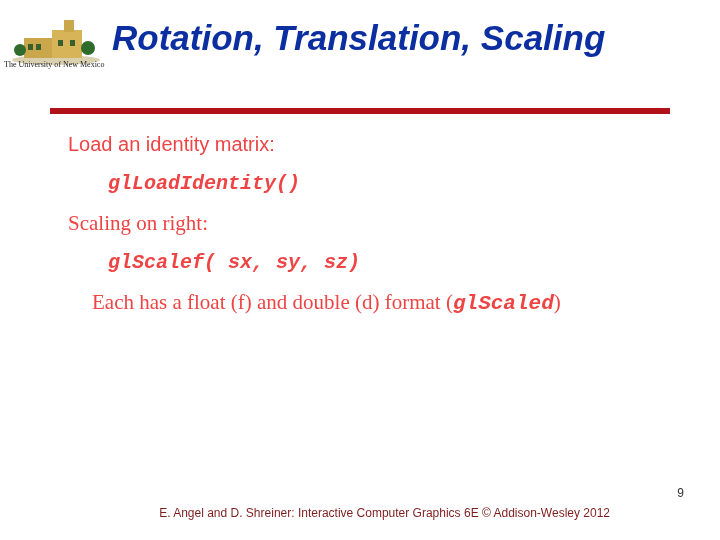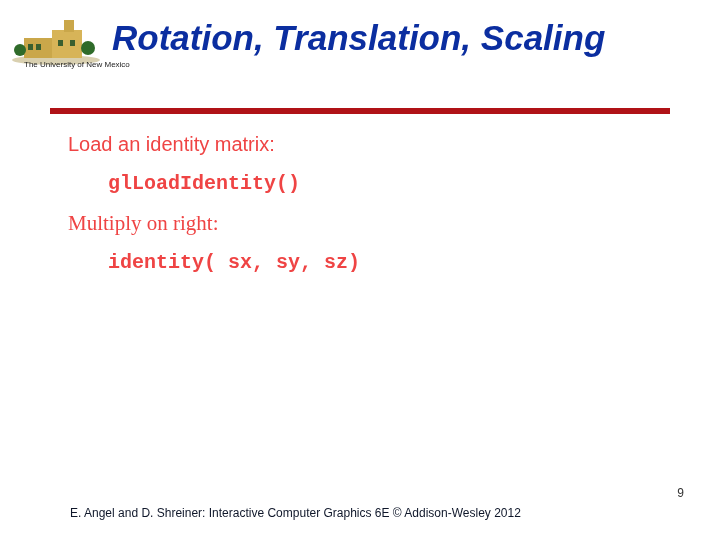--- a/index.html
+++ b/index.html
@@ -20,23 +20,23 @@
   .logo {
     position: absolute;
     left: 10px;
     top: 8px;
     width: 92px;
     height: 72px;
   }
   .logo svg { width: 92px; height: 58px; }
   .univ {
     position: absolute;
-    left: 24px;
+    left: 4px;
     top: 60px;
-    font-family: Liberation Sans, sans-serif;
+    font-family: Liberation Serif, serif;
     font-size: 8px;
     color: #222;
   }
   .title {
     position: absolute;
     left: 112px;
     top: 18px;
     font-size: 35px;
     font-weight: bold;
     color: #0b2ea0;
@@ -56,29 +56,29 @@
     left: 68px;
     top: 132px;
     right: 30px;
     font-size: 20px;
     color: #ef4444;
     line-height: 1.25;
   }
   .row { margin-bottom: 14px; }
   .indent1 { margin-left: 40px; }
   .serif { font-family: "Times New Roman", Times, serif; font-size: 21px; }
-  .mono { font-family: "Courier New", Courier, monospace; font-weight: bold; }
+  .mono { font-family: "Courier New", Courier, monospace; font-weight: bold; font-style: italic; }
   .footer {
     position: absolute;
     left: 70px;
     bottom: 18px;
     width: 540px;
     font-size: 12px;
-    color: #0f172a;
-    text-align: left;
+    color: #7f1d1d;
+    text-align: right;
     line-height: 1.3;
   }
   .pagenum {
     position: absolute;
     right: 36px;
     bottom: 40px;
     font-size: 12px;
     color: #333;
   }
 </style>
@@ -105,26 +105,29 @@
 
   <div class="title">Rotation, Translation, Scaling</div>
   <div class="underline"></div>
 
   <div class="body">
 
     <div class="row">Load an identity matrix:</div>
 
     <div class="row indent1 mono">glLoadIdentity()</div>
 
-    <div class="row serif">Multiply on right:</div>
+    <div class="row serif">Scaling on right:</div>
 
 
 
 
-    <div class="row indent1 mono">identity( sx, sy, sz)</div>
+    <div class="row indent1 mono">glScalef( sx, sy, sz)</div>
 
+    <div class="row serif" style="margin-left:24px;">
+      <span>Each has a float (f) and double (d) format (</span><span class="mono">glScaled</span><span>)</span>
+    </div>
 
   </div>
 
   <div class="footer">E. Angel and D. Shreiner: Interactive Computer Graphics 6E © Addison-Wesley 2012</div>
   <div class="pagenum">9</div>
 
 </div>
 
 </body></html>

